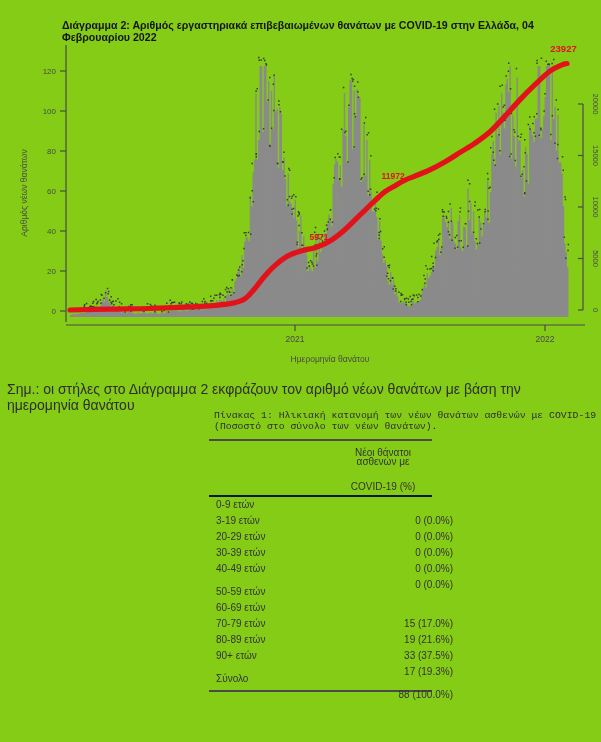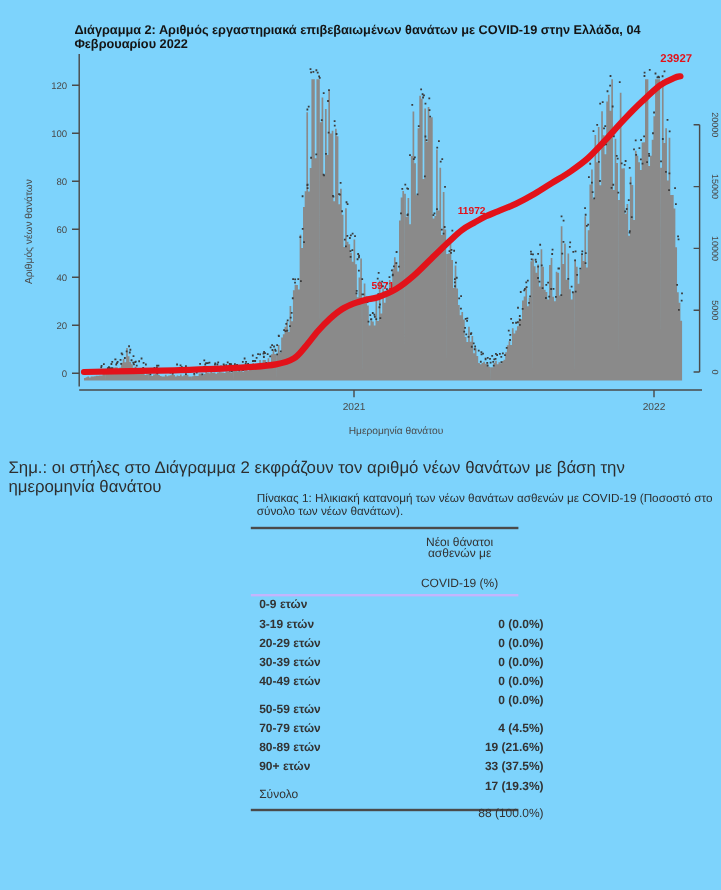--- a/index.html
+++ b/index.html
@@ -1,45 +1,45 @@
 <!DOCTYPE html>
 <html><head>
 <meta charset="utf-8">
 <style>
   html,body{margin:0;padding:0;background:#fff;}
   .page{
-    position:relative;width:601px;height:742px;background:#7dd3fc;
+    position:relative;width:601px;height:742px;background:#84cc16;
     font-family:"Liberation Sans", sans-serif;overflow:hidden;
   }
   .doc-title{
     position:absolute;left:62px;top:19px;width:530px;
     font-size:10.6px;font-weight:700;color:#141414;letter-spacing:0px;
   }
   .chart-wrap{position:absolute;left:0;top:38px;width:601px;height:335px;}
   .note-text{
     position:absolute;left:7px;top:381px;width:560px;
     font-size:14px;color:#2e2e2e;
   }
   .table-title{
     position:absolute;left:214px;top:410px;width:387px;
-    font-size:9.8px;color:#2e2e2e;
+    font-size:9.8px;color:#2e2e2e;font-family:Liberation Mono, monospace;
   }
   .agetable{
     position:absolute;left:209px;top:439px;width:223px;
     font-size:10px;color:#333;
   }
   .t-toprule{border-top:2px solid #4a4a4a;}
-  .t-header{position:relative;height:54px;border-bottom:2px solid #c4b5fd;}
+  .t-header{position:relative;height:54px;border-bottom:2px solid #0f172a;}
   .t-header .hline{
     position:absolute;left:104px;width:140px;text-align:center;height:17px;line-height:17px;
   }
   .trow{position:relative;height:16px;line-height:16px;}
   .trow .tlabel{position:absolute;left:7px;}
   .trow .tvalue{position:absolute;left:104px;width:140px;text-align:right;margin-top:16px;}
-  .tgroup{margin-top:0;font-weight:bold;}
+  .tgroup{margin-top:0;}
   .tgroup.gap{margin-top:7px;}
   .trow.total{margin-top:7px;}
   .t-botrule{border-bottom:2px solid #4a4a4a;margin-top:3px;}
 </style>
 </head>
 <body>
 
 <div class="page">
 
   <div class="doc-title">Διάγραμμα 2: Αριθμός εργαστηριακά επιβεβαιωμένων θανάτων με COVID-19 στην Ελλάδα, 04 Φεβρουαρίου 2022</div>
@@ -128,21 +128,24 @@
             <span class="tvalue">0 (0.0%)</span>
           </div>
           <div class="trow">
             <span class="tlabel">40-49 ετών</span>
             <span class="tvalue">0 (0.0%)</span>
           </div>
         </div>
         <div class="tgroup gap">
           <div class="trow">
             <span class="tlabel">50-59 ετών</span>
-            <span class="tvalue">4 (4.5%)</span>
+          </div>
+          <div class="trow">
+            <span class="tlabel">60-69 ετών</span>
+            <span class="tvalue">15 (17.0%)</span>
           </div>
           <div class="trow">
             <span class="tlabel">70-79 ετών</span>
             <span class="tvalue">19 (21.6%)</span>
           </div>
           <div class="trow">
             <span class="tlabel">80-89 ετών</span>
             <span class="tvalue">33 (37.5%)</span>
           </div>
           <div class="trow">

